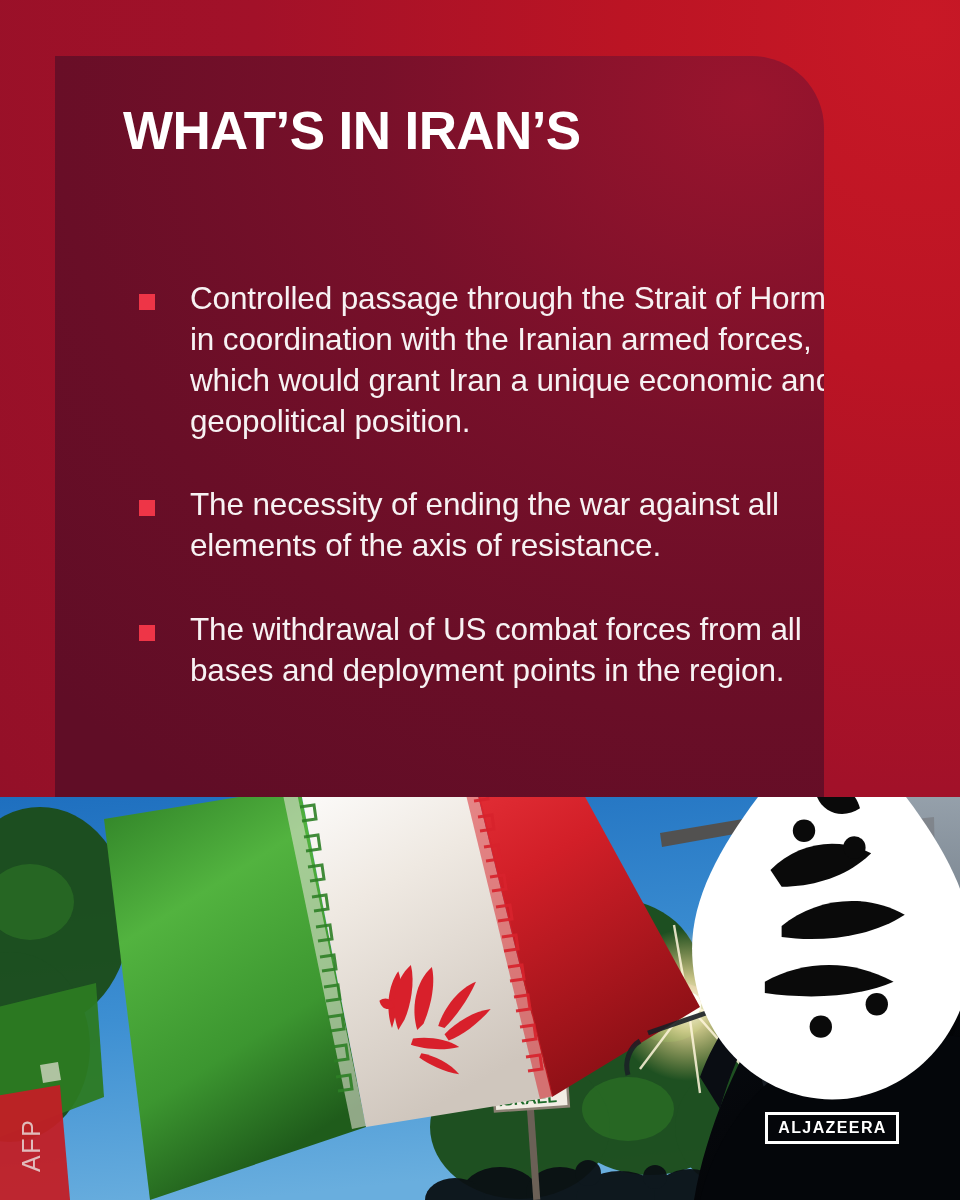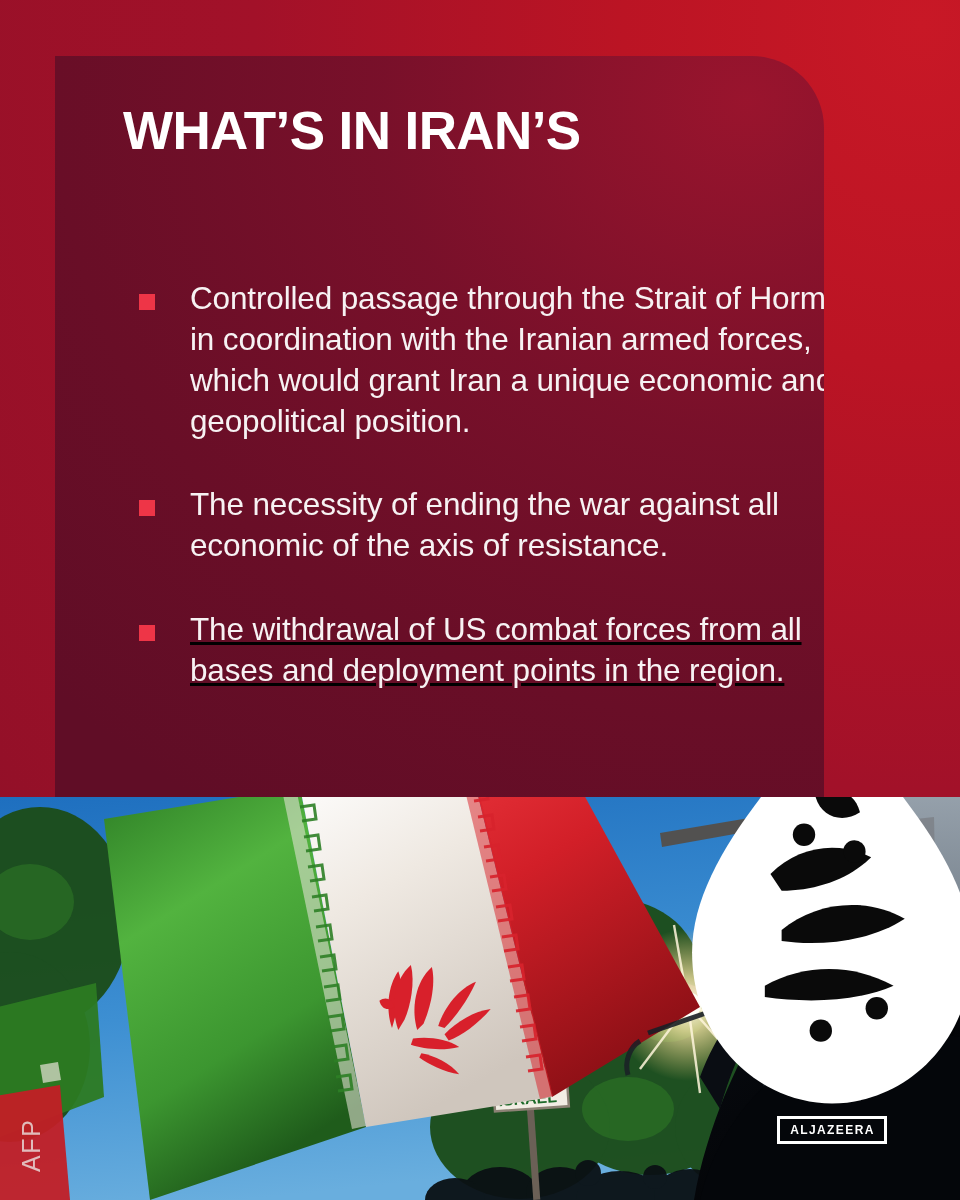--- a/index.html
+++ b/index.html
@@ -43,21 +43,21 @@
   #bullets {
     position:absolute;
     left:30px; top:222px; width:800px;
   }
   .bullet {
     display:flex;
     align-items:flex-start;
     margin-bottom:42px;
     gap:16px;
   }
-  .bullet:last-child { margin-bottom:4px;text-decoration:underline; }
+  .bullet:last-child { margin-bottom:4px; }
   .bullet-marker {
     flex:0 0 auto;
     width:16px; height:16px;
     background:#EE3547;
     margin-top:16px;
     margin-right:19px;
     margin-left:54px;
   }
   .bullet-text {
     flex:1 1 auto;
@@ -97,21 +97,21 @@
     display:flex;
     flex-direction:column;
     align-items:center;
   }
   #aj-flame { width:58px; height:72px; display:block; }
   #aj-wordmark {
     margin-top:7px;
     border:3px solid #FFFFFF;
     padding:5px 9px 5px 10px;
     color:#FFFFFF;
-    font-size:12px;
+    font-size:16px;
     font-weight:bold;
     letter-spacing:1.4px;
     line-height:1;
   }
 </style>
 </head>
 <body>
 
 <div id="root">
 
@@ -123,21 +123,21 @@
 
     <div id="bullets">
 
       <div class="bullet">
         <span class="bullet-marker"></span>
         <span class="bullet-text">Controlled passage through the Strait of Hormuz in coordination with the Iranian armed forces, which would grant Iran a unique economic and geopolitical position.</span>
       </div>
 
       <div class="bullet">
         <span class="bullet-marker"></span>
-        <span class="bullet-text">The necessity of ending the war against all economic of the axis of resistance.</span>
+        <span class="bullet-text">The necessity of ending the war against all elements of the axis of resistance.</span>
       </div>
 
       <div class="bullet">
         <span class="bullet-marker"></span>
         <span class="bullet-text">The withdrawal of US combat forces from all bases and deployment points in the region.</span>
       </div>
 
     </div>
   </div>
 

